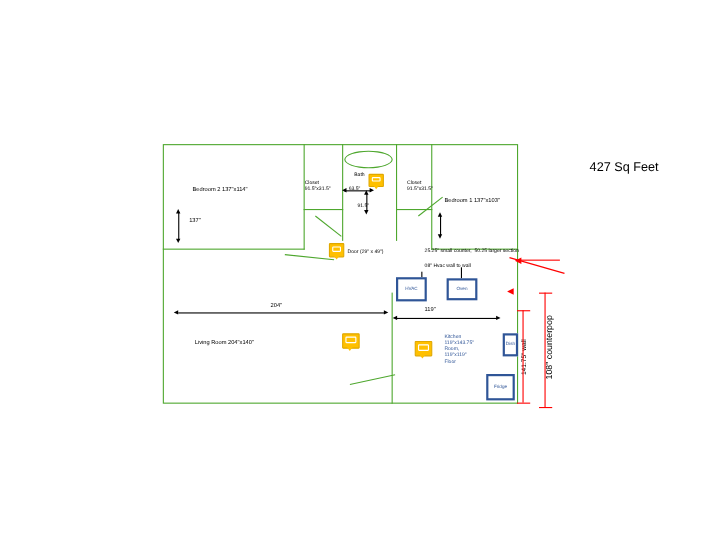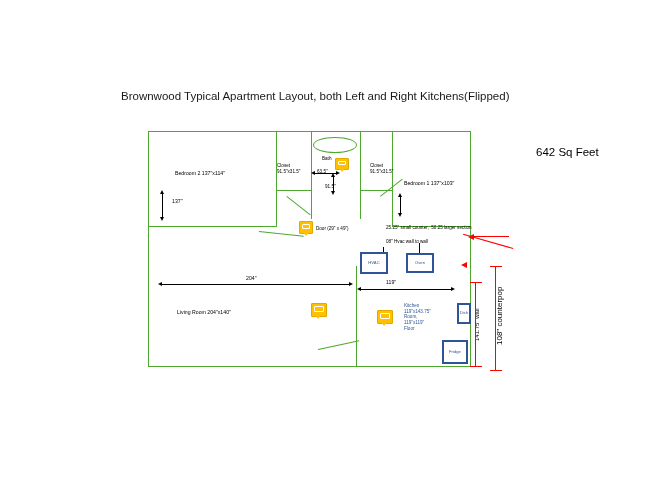--- a/index.html
+++ b/index.html
@@ -169,23 +169,22 @@
     position: absolute;
     border: 1px solid #4ea72e;
     border-radius: 50%;
   }
 </style>
 </head>
 <body>
 
 <div id="stage">
 
-  <div class="txt" id="title">Brownwood Typical Apartment Layout, both Left and Right Kitchens(Flipped)</div>
-
-  <div class="txt" id="sqfeet">642 Sq Feet</div>
+
+  <div class="txt" id="sqfeet">427 Sq Feet</div>
 
   <div id="plan-outline"></div>
 
   <div class="gline" style="left:276px; top:131px; width:1.2px; height:96px;"></div>
 
   <div class="gline" style="left:392px; top:131px; width:1.2px; height:96px;"></div>
 
   <div class="gline" style="left:360px; top:131px; width:1.2px; height:88px;"></div>
 
   <div class="gline" style="left:311px; top:131px; width:1.2px; height:88px;"></div>

